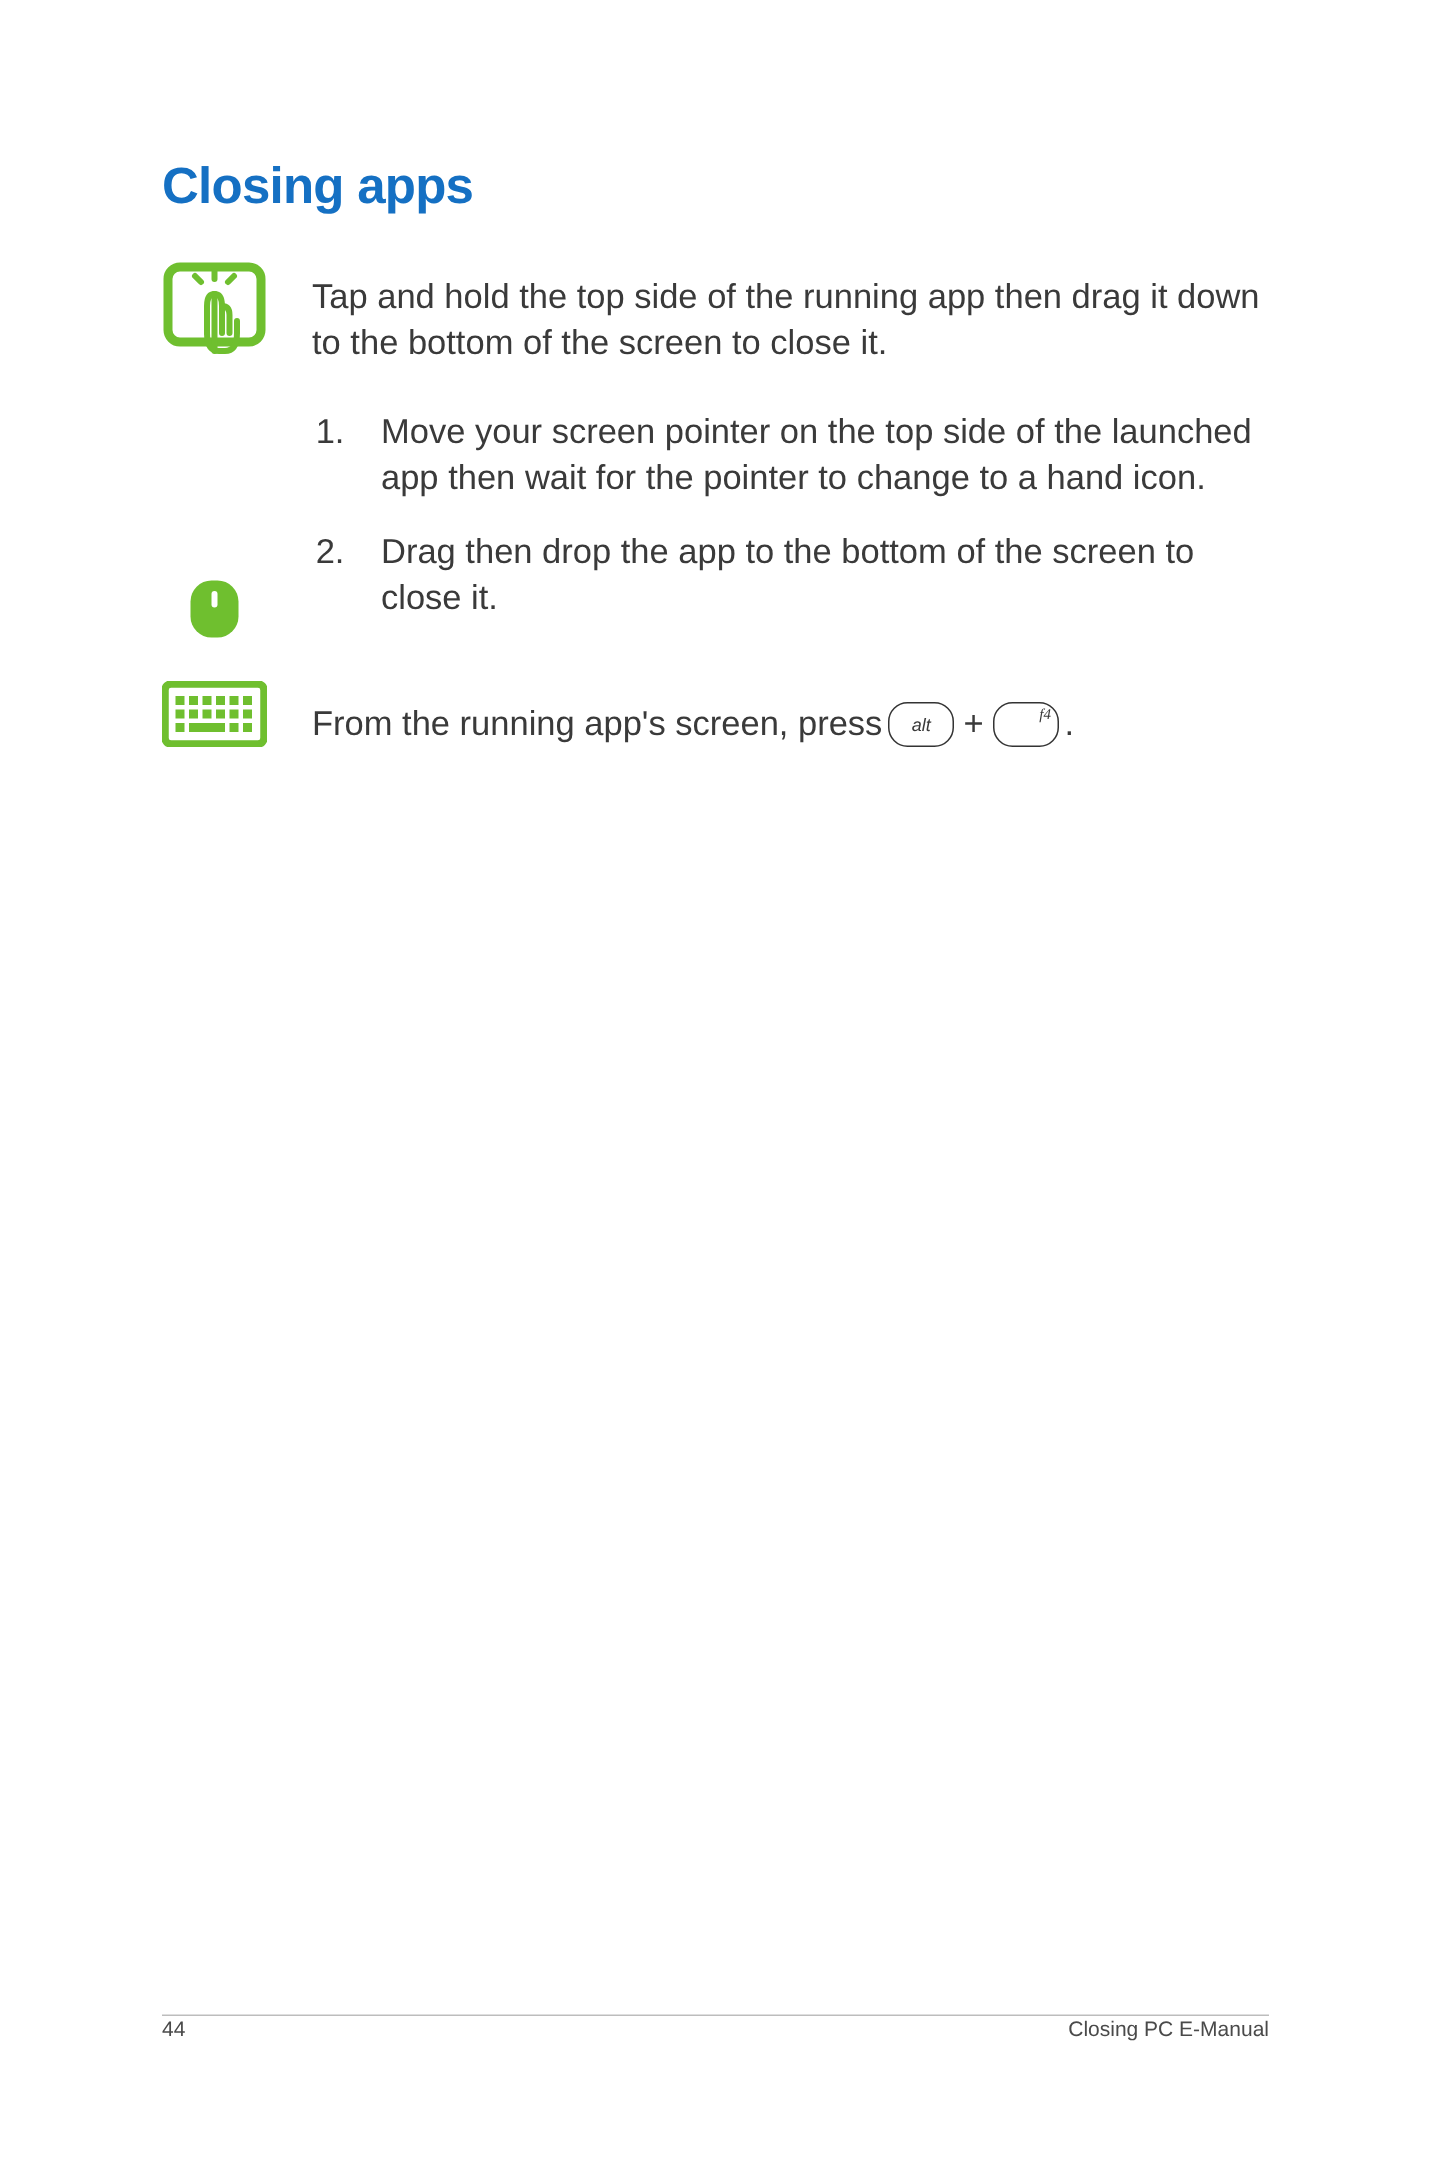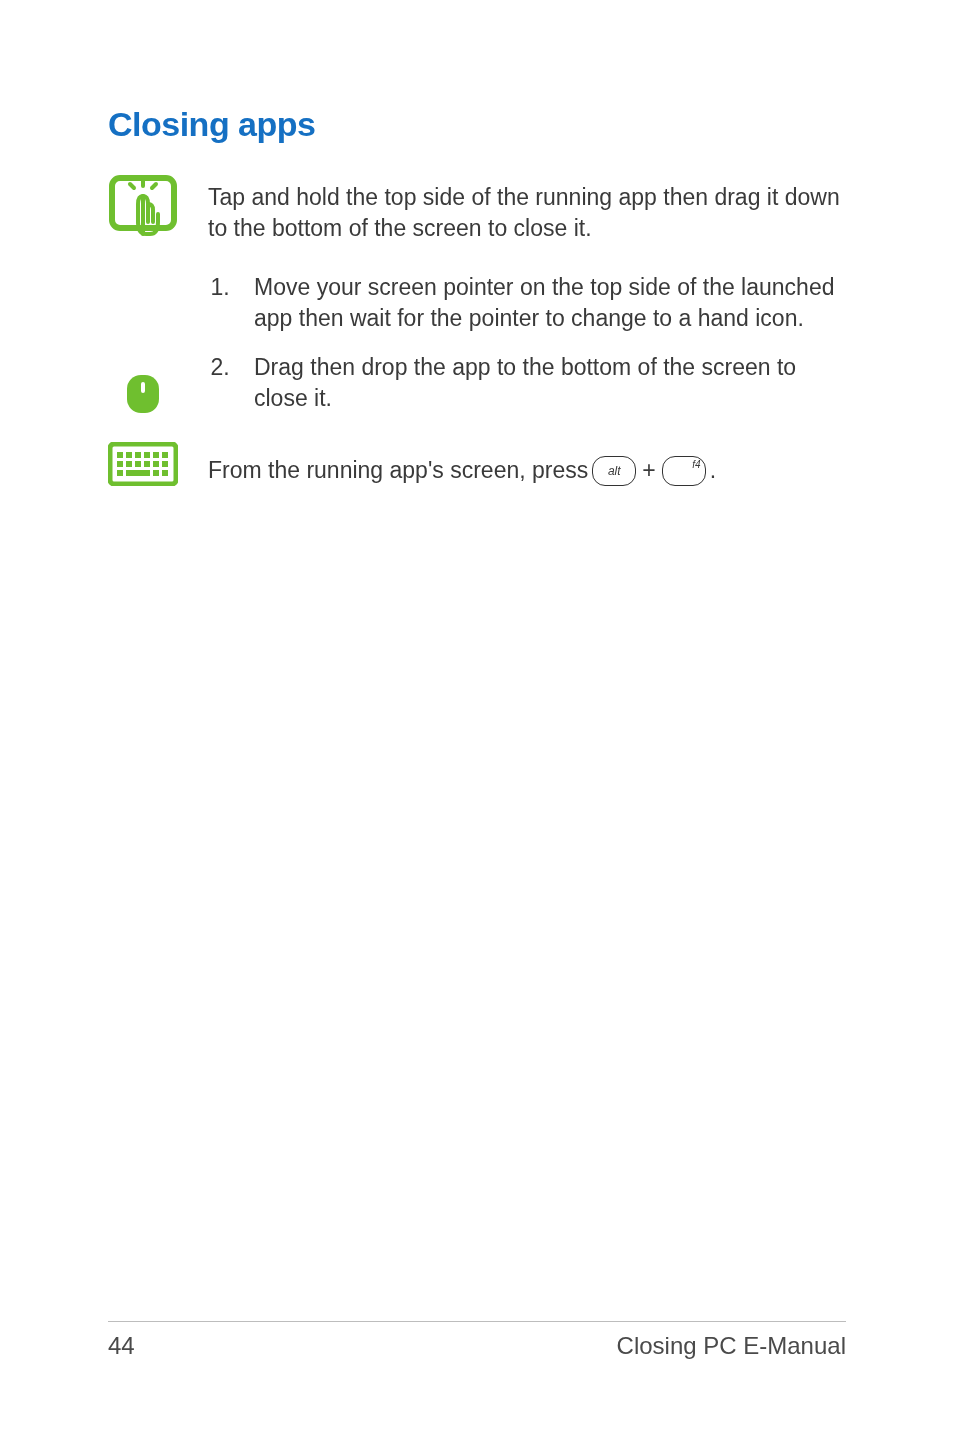--- a/index.html
+++ b/index.html
@@ -4,27 +4,27 @@
 <style>
   * { box-sizing: border-box; margin: 0; padding: 0; }
   html, body { width: 954px; height: 1438px; background: #ffffff; font-family: "Segoe UI", "Myriad Pro", Arial, sans-serif; color: #3a3a3a; }
   .page { position: relative; width: 954px; height: 1438px; padding: 105px 108px 0 108px; }
   .heading { color: #1570c3; font-weight: 700; font-size: 34px; margin-bottom: 30px; letter-spacing: -0.5px; }
   .row { display: flex; align-items: flex-end; margin-bottom: 28px; }
   .icon-col { width: 100px; flex: 0 0 100px; display: flex; justify-content: flex-start; }
   .text-col { flex: 1; font-size: 23px; line-height: 1.35; color: #3a3a3a; }
   .text-col ol { padding-left: 28px; }
   .text-col li { padding-left: 18px; margin-bottom: 18px; }
-  .text-col li:last-child { margin-bottom: 0; }
+  .text-col li:last-child { margin-bottom: 12px; }
   .kb-line { display: flex; align-items: center; flex-wrap: wrap; gap: 4px; }
   .keycap { display: inline-flex; align-items: center; justify-content: center; border: 1.5px solid #333; border-radius: 13px; height: 30px; min-width: 44px; padding: 0 6px; font-size: 12px; font-style: italic; position: relative; }
-  .keycap.fkey { font-style: italic; }
+  .keycap.fkey { font-style: italic; font-family: Liberation Serif, serif; }
   .keycap.fkey span { position: absolute; top: 1px; right: 4px; font-size: 10px; }
   .plus { padding: 0 2px; }
-  .footer { position: absolute; left: 108px; right: 108px; bottom: 78px; border-top: 1px solid #bdbdbd; padding-top: 10px; display: flex; justify-content: space-between; font-size: 24px; color: #4a4a4a; }
+  .footer { position: absolute; left: 108px; right: 108px; bottom: 78px; border-top: 1px solid #bdbdbd; display: flex; justify-content: space-between; font-size: 14px; color: #4a4a4a; }
   svg { display: block; }
 </style>
 </head>
 <body>
 
 <div class="page">
 
   <h2 class="heading">Closing apps</h2>
 
   <div class="row">

